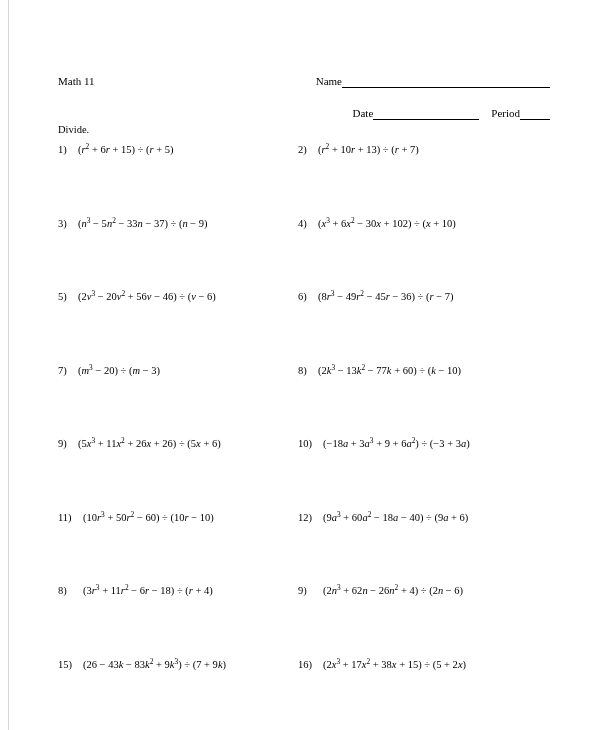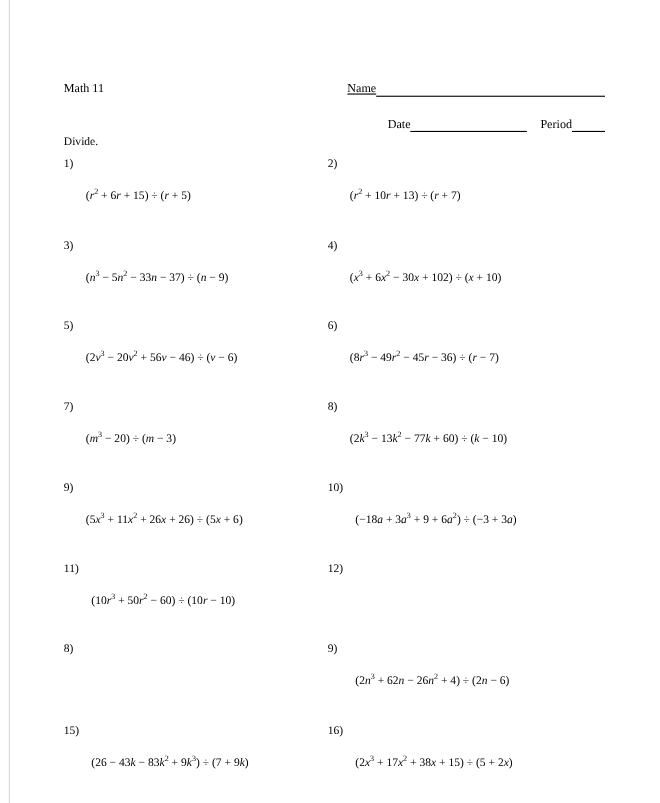--- a/index.html
+++ b/index.html
@@ -51,21 +51,20 @@
   .course-label {
     font-size: 11px;
     line-height: 14px;
     white-space: nowrap;
   }
   .name-block {
     display: flex;
     align-items: flex-end;
     white-space: nowrap;
     margin-right: 0px;
-    text-decoration: underline;
   }
   .name-label {
     font-size: 11px;
     line-height: 13px;
   }
   .rule {
     display: inline-block;
     border-bottom: 1.5px solid #000;
     height: 11px;
   }
@@ -129,21 +128,20 @@
     min-width: 16px;
     text-align: left;
   }
   .prob-num.wide { min-width: 21px; }
 
   .prob-expr {
     font-size: 10.5px;
     line-height: 14px;
     white-space: nowrap;
     margin-left: 4px;
-    margin-top: 29px;
   }
   .prob-expr i {
     font-style: italic;
   }
   .prob-expr sup {
     font-size: 7.4px;
     vertical-align: super;
     line-height: 0;
   }
 </style>
@@ -231,26 +229,28 @@
       </div>
     </div>
 
     <div class="prob-row">
       <div class="prob prob-left">
         <span class="prob-num wide">11)</span>
         <span class="prob-expr">(10<i>r</i><sup>3</sup> + 50<i>r</i><sup>2</sup> − 60) ÷ (10<i>r</i> − 10)</span>
       </div>
       <div class="prob prob-right">
         <span class="prob-num wide">12)</span>
+        <span class="prob-expr">(9<i>a</i><sup>3</sup> + 60<i>a</i><sup>2</sup> − 18<i>a</i> − 40) ÷ (9<i>a</i> + 6)</span>
       </div>
     </div>
 
     <div class="prob-row">
       <div class="prob prob-left">
         <span class="prob-num wide">8)</span>
+        <span class="prob-expr">(3<i>r</i><sup>3</sup> + 11<i>r</i><sup>2</sup> − 6<i>r</i> − 18) ÷ (<i>r</i> + 4)</span>
       </div>
       <div class="prob prob-right">
         <span class="prob-num wide">9)</span>
         <span class="prob-expr">(2<i>n</i><sup>3</sup> + 62<i>n</i> − 26<i>n</i><sup>2</sup> + 4) ÷ (2<i>n</i> − 6)</span>
       </div>
     </div>
 
     <div class="prob-row">
       <div class="prob prob-left">
         <span class="prob-num wide">15)</span>

